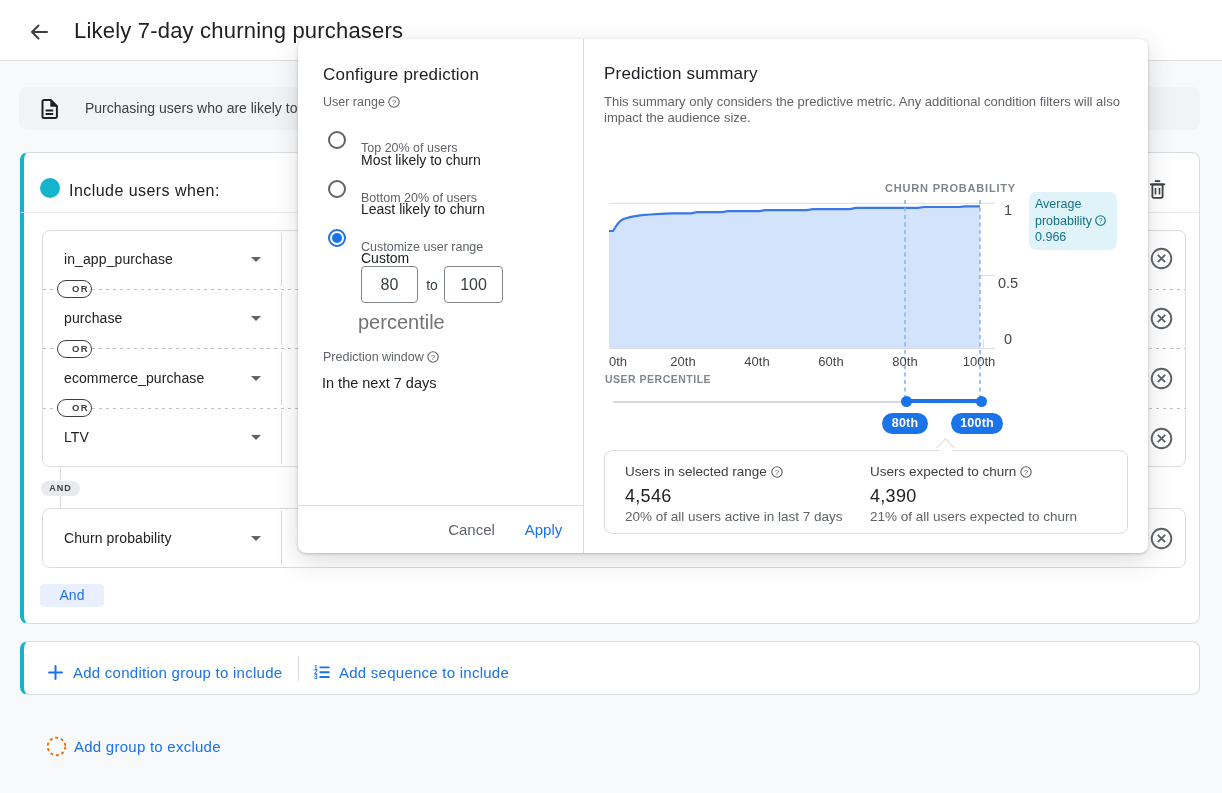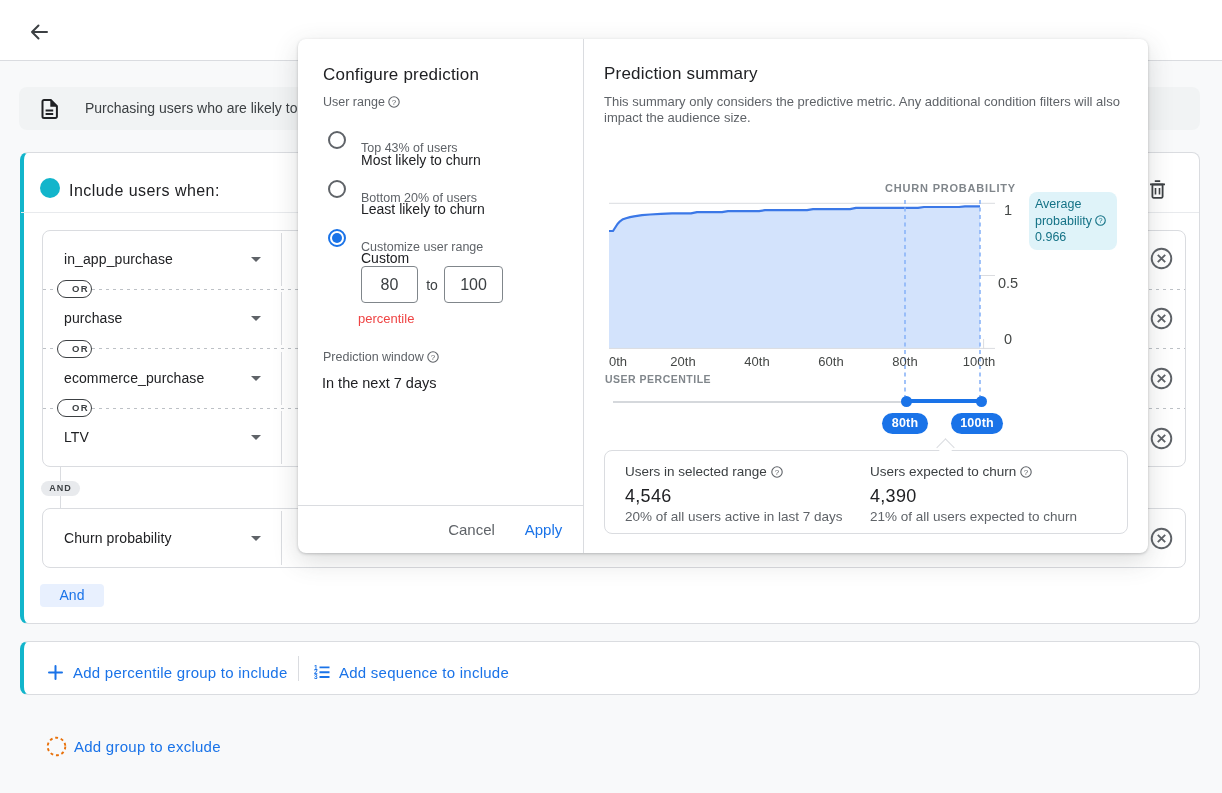--- a/index.html
+++ b/index.html
@@ -52,20 +52,21 @@
 .sumdesc { font-size:13.5px; color:#5f6368; line-height:17px; }
 </style>
 </head>
 <body>
 <div id="page">
 <div class="abs" id="graybg"></div>
 <div class="abs" id="hdrline"></div>
 <svg class="abs" style="left:29px;top:22px" width="20" height="20" viewBox="0 0 20 20">
       <path d="M18 10 H3 M9.5 3.5 L3 10 L9.5 16.5" fill="none" stroke="#3c4043" stroke-width="2" stroke-linecap="round" stroke-linejoin="round"></path>
     </svg>
+<div class="abs" id="title">Likely 7-day churning purchasers</div>
 <div class="abs" id="banner"></div>
 <svg class="abs" style="left:41px;top:99px" width="17" height="20" viewBox="0 0 17 20">
       <path d="M3 1.1 H9.8 L15.9 7.2 V17.5 A1.5 1.5 0 0 1 14.4 19 H3 A1.5 1.5 0 0 1 1.5 17.5 V2.6 A1.5 1.5 0 0 1 3 1.1 Z" fill="none" stroke="#202124" stroke-width="2"></path>
       <path d="M9.3 0.9 V7.7 H16.1 Z" fill="#202124"></path>
       <path d="M4.6 11.4 H12.2 M4.6 15 H12.2" stroke="#202124" stroke-width="2"></path>
     </svg>
 <div class="abs" id="bannertext">Purchasing users who are likely to churn within the next 7 days</div>
 <div class="abs" id="inccard"></div>
 <div class="abs" id="inchdrline"></div>
 <div class="abs" id="incdot"></div>
@@ -119,21 +120,21 @@
     </svg>
 <svg class="abs" style="left:1150px;top:527px" width="23" height="23" viewBox="0 0 23 23">
       <circle cx="11.5" cy="11.5" r="9.8" fill="none" stroke="#5f6368" stroke-width="1.9"></circle>
       <path d="M7.8 7.8 L15.2 15.2 M15.2 7.8 L7.8 15.2" stroke="#5f6368" stroke-width="1.9"></path>
     </svg>
 <div class="abs" id="andbtn">And</div>
 <div class="abs" id="addbar"></div>
 <svg class="abs" style="left:48px;top:665px" width="15" height="15" viewBox="0 0 15 15">
       <path d="M7.5 1 V14 M1 7.5 H14" stroke="#1a73e8" stroke-width="2" stroke-linecap="round"></path>
     </svg>
-<div class="abs bluelink" style="left:73px;top:664px">Add percentile group to include</div>
+<div class="abs bluelink" style="left:73px;top:664px">Add condition group to include</div>
 <div class="abs" id="barsep"></div>
 <svg class="abs" style="left:313px;top:665px" width="17" height="15" viewBox="0 0 17 15">
       <path d="M6.5 2.4 H16.5 M6.5 7.2 H16.5 M6.5 12 H16.5" stroke="#1a73e8" stroke-width="1.9"></path>
       <text x="1" y="4.6" font-size="6.5" font-weight="bold" fill="#1a73e8" font-family="Liberation Sans">1</text>
       <text x="1" y="9.4" font-size="6.5" font-weight="bold" fill="#1a73e8" font-family="Liberation Sans">2</text>
       <text x="1" y="14.2" font-size="6.5" font-weight="bold" fill="#1a73e8" font-family="Liberation Sans">3</text>
     </svg>
 <div class="abs bluelink" style="left:339px;top:664px">Add sequence to include</div>
 <svg class="abs" style="left:46px;top:736px" width="21" height="21" viewBox="0 0 21 21">
       <circle cx="10.5" cy="10.5" r="8.8" fill="none" stroke="#e8710a" stroke-width="1.9" stroke-dasharray="2.9 2.8"></circle>
@@ -144,29 +145,29 @@
 <div class="d" style="left:25px;top:26px;font-size:17px;color:#202124;letter-spacing:0.2px">Configure prediction</div>
 <div class="d gray12" style="left:25px;top:56px">User range <svg width="12" height="12" viewBox="0 0 12 12" style="vertical-align:-2px">
           <circle cx="6" cy="6" r="5.2" fill="none" stroke="#5f6368" stroke-width="1.1"></circle>
           <text x="6" y="8.6" text-anchor="middle" font-size="8" fill="#5f6368">?</text>
         </svg></div>
 <div class="d radio" style="left:30px;top:92px"></div>
 <div class="d radio" style="left:30px;top:141px"></div>
 <div class="d radio radiosel" style="left:30px;top:190px"></div>
 <div class="d" style="left:34px;top:194px;width:10px;height:10px;border-radius:50%;background:#1a73e8"></div>
 <div class="d radiolabel" style="left:63px;top:84px">Most likely to churn</div>
-<div class="d radiosub" style="left:63px;top:101px">Top 43% of users</div>
+<div class="d radiosub" style="left:63px;top:101px">Top 20% of users</div>
 <div class="d radiolabel" style="left:63px;top:133px">Least likely to churn</div>
 <div class="d radiosub" style="left:63px;top:151px">Bottom 20% of users</div>
 <div class="d radiolabel" style="left:63px;top:182px">Custom</div>
 <div class="d radiosub" style="left:63px;top:200px">Customize user range</div>
 <div class="d numbox" style="left:63px;top:227px">80</div>
 <div class="d" style="left:124px;top:238px;width:20px;text-align:center;font-size:14px;color:#3c4043">to</div>
 <div class="d numbox" style="left:146px;top:227px;width:59px">100</div>
-<div class="d" style="left:60px;top:272px;font-size:13px;color:#ef4444">percentile</div>
+<div class="d" style="left:60px;top:272px;font-size:20px;color:#737373">percentile</div>
 <div class="d gray12" style="left:25px;top:311px">Prediction window <svg width="12" height="12" viewBox="0 0 12 12" style="vertical-align:-2px">
           <circle cx="6" cy="6" r="5.2" fill="none" stroke="#5f6368" stroke-width="1.1"></circle>
           <text x="6" y="8.6" text-anchor="middle" font-size="8" fill="#5f6368">?</text>
         </svg></div>
 <div class="d" style="left:24px;top:336px;font-size:14.5px;color:#202124">In the next 7 days</div>
 <div class="d" id="ftrline"></div>
 <div class="d" style="left:150px;top:482px;width:47px;text-align:center;font-size:15px;font-weight:500;color:#5f6368">Cancel</div>
 <div class="d" style="left:223px;top:482px;width:45px;text-align:center;font-size:15px;font-weight:500;color:#1a73e8">Apply</div>
 <div class="d" style="left:306px;top:25px;font-size:17px;color:#202124;letter-spacing:0.2px">Prediction summary</div>
 <div class="d" style="left:306px;top:55px;font-size:13px;color:#5f6368;line-height:16px">This summary only considers the predictive metric. Any additional condition filters will also<br>impact the audience size.</div>

